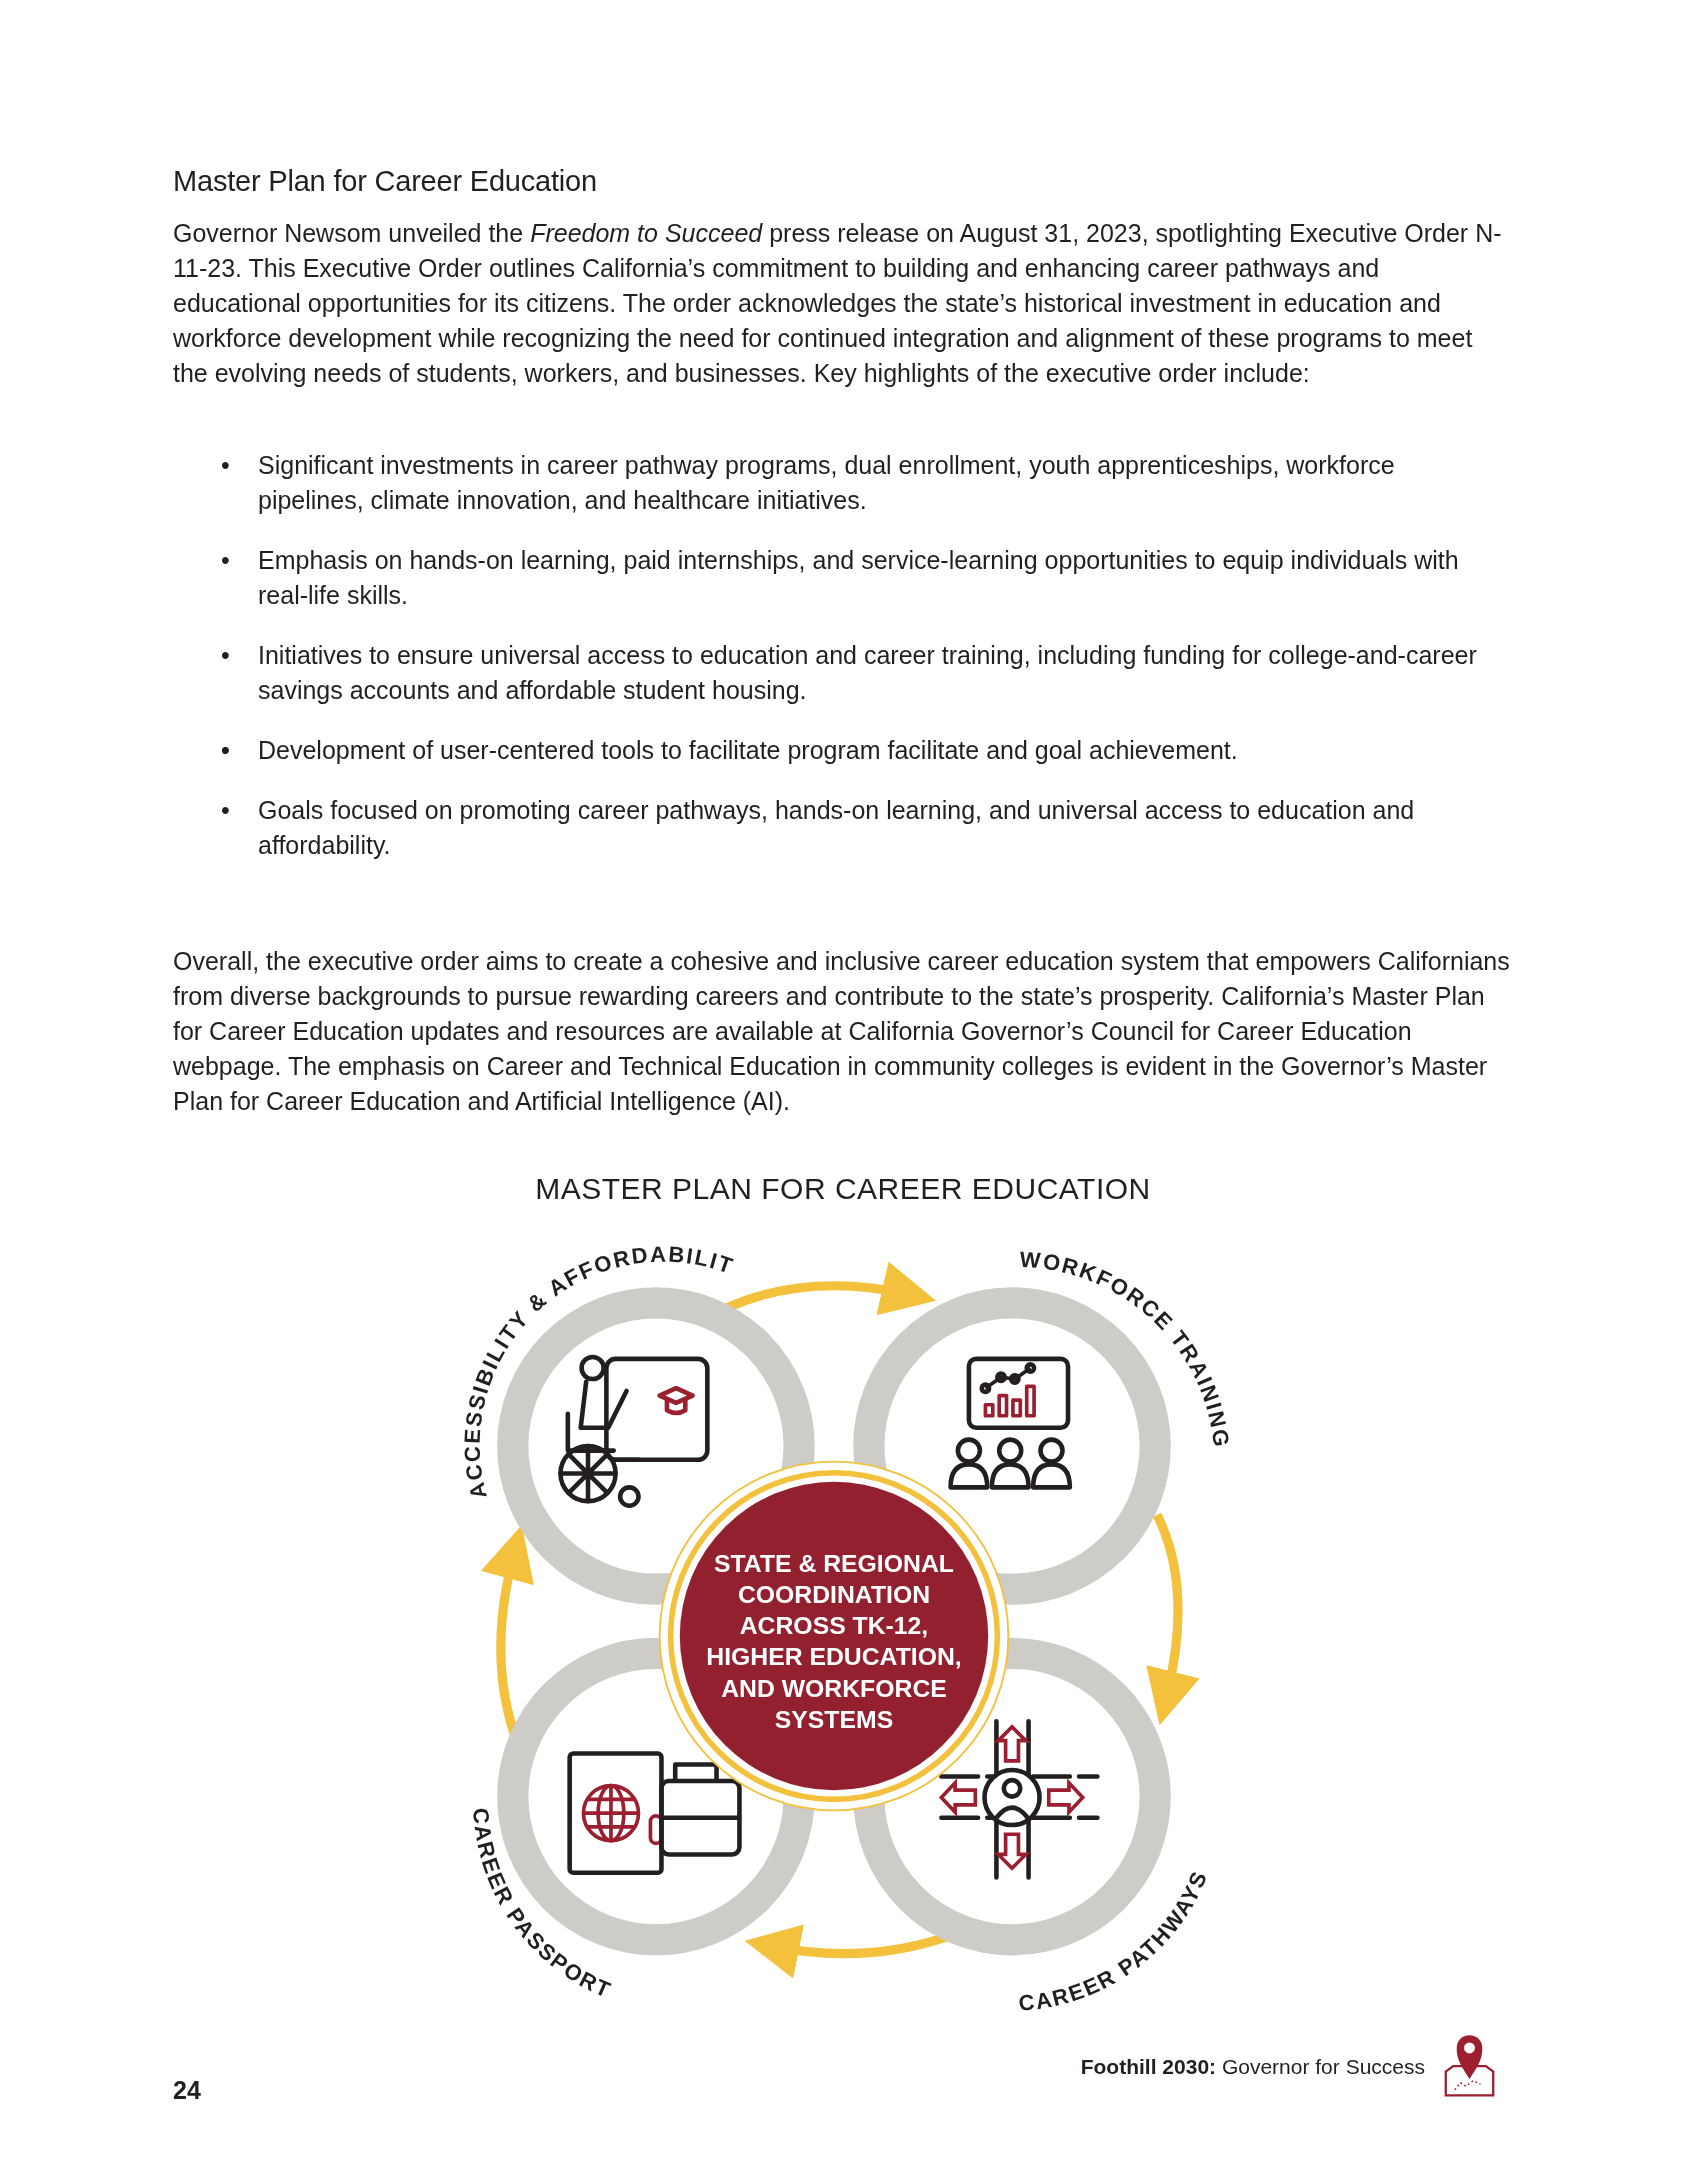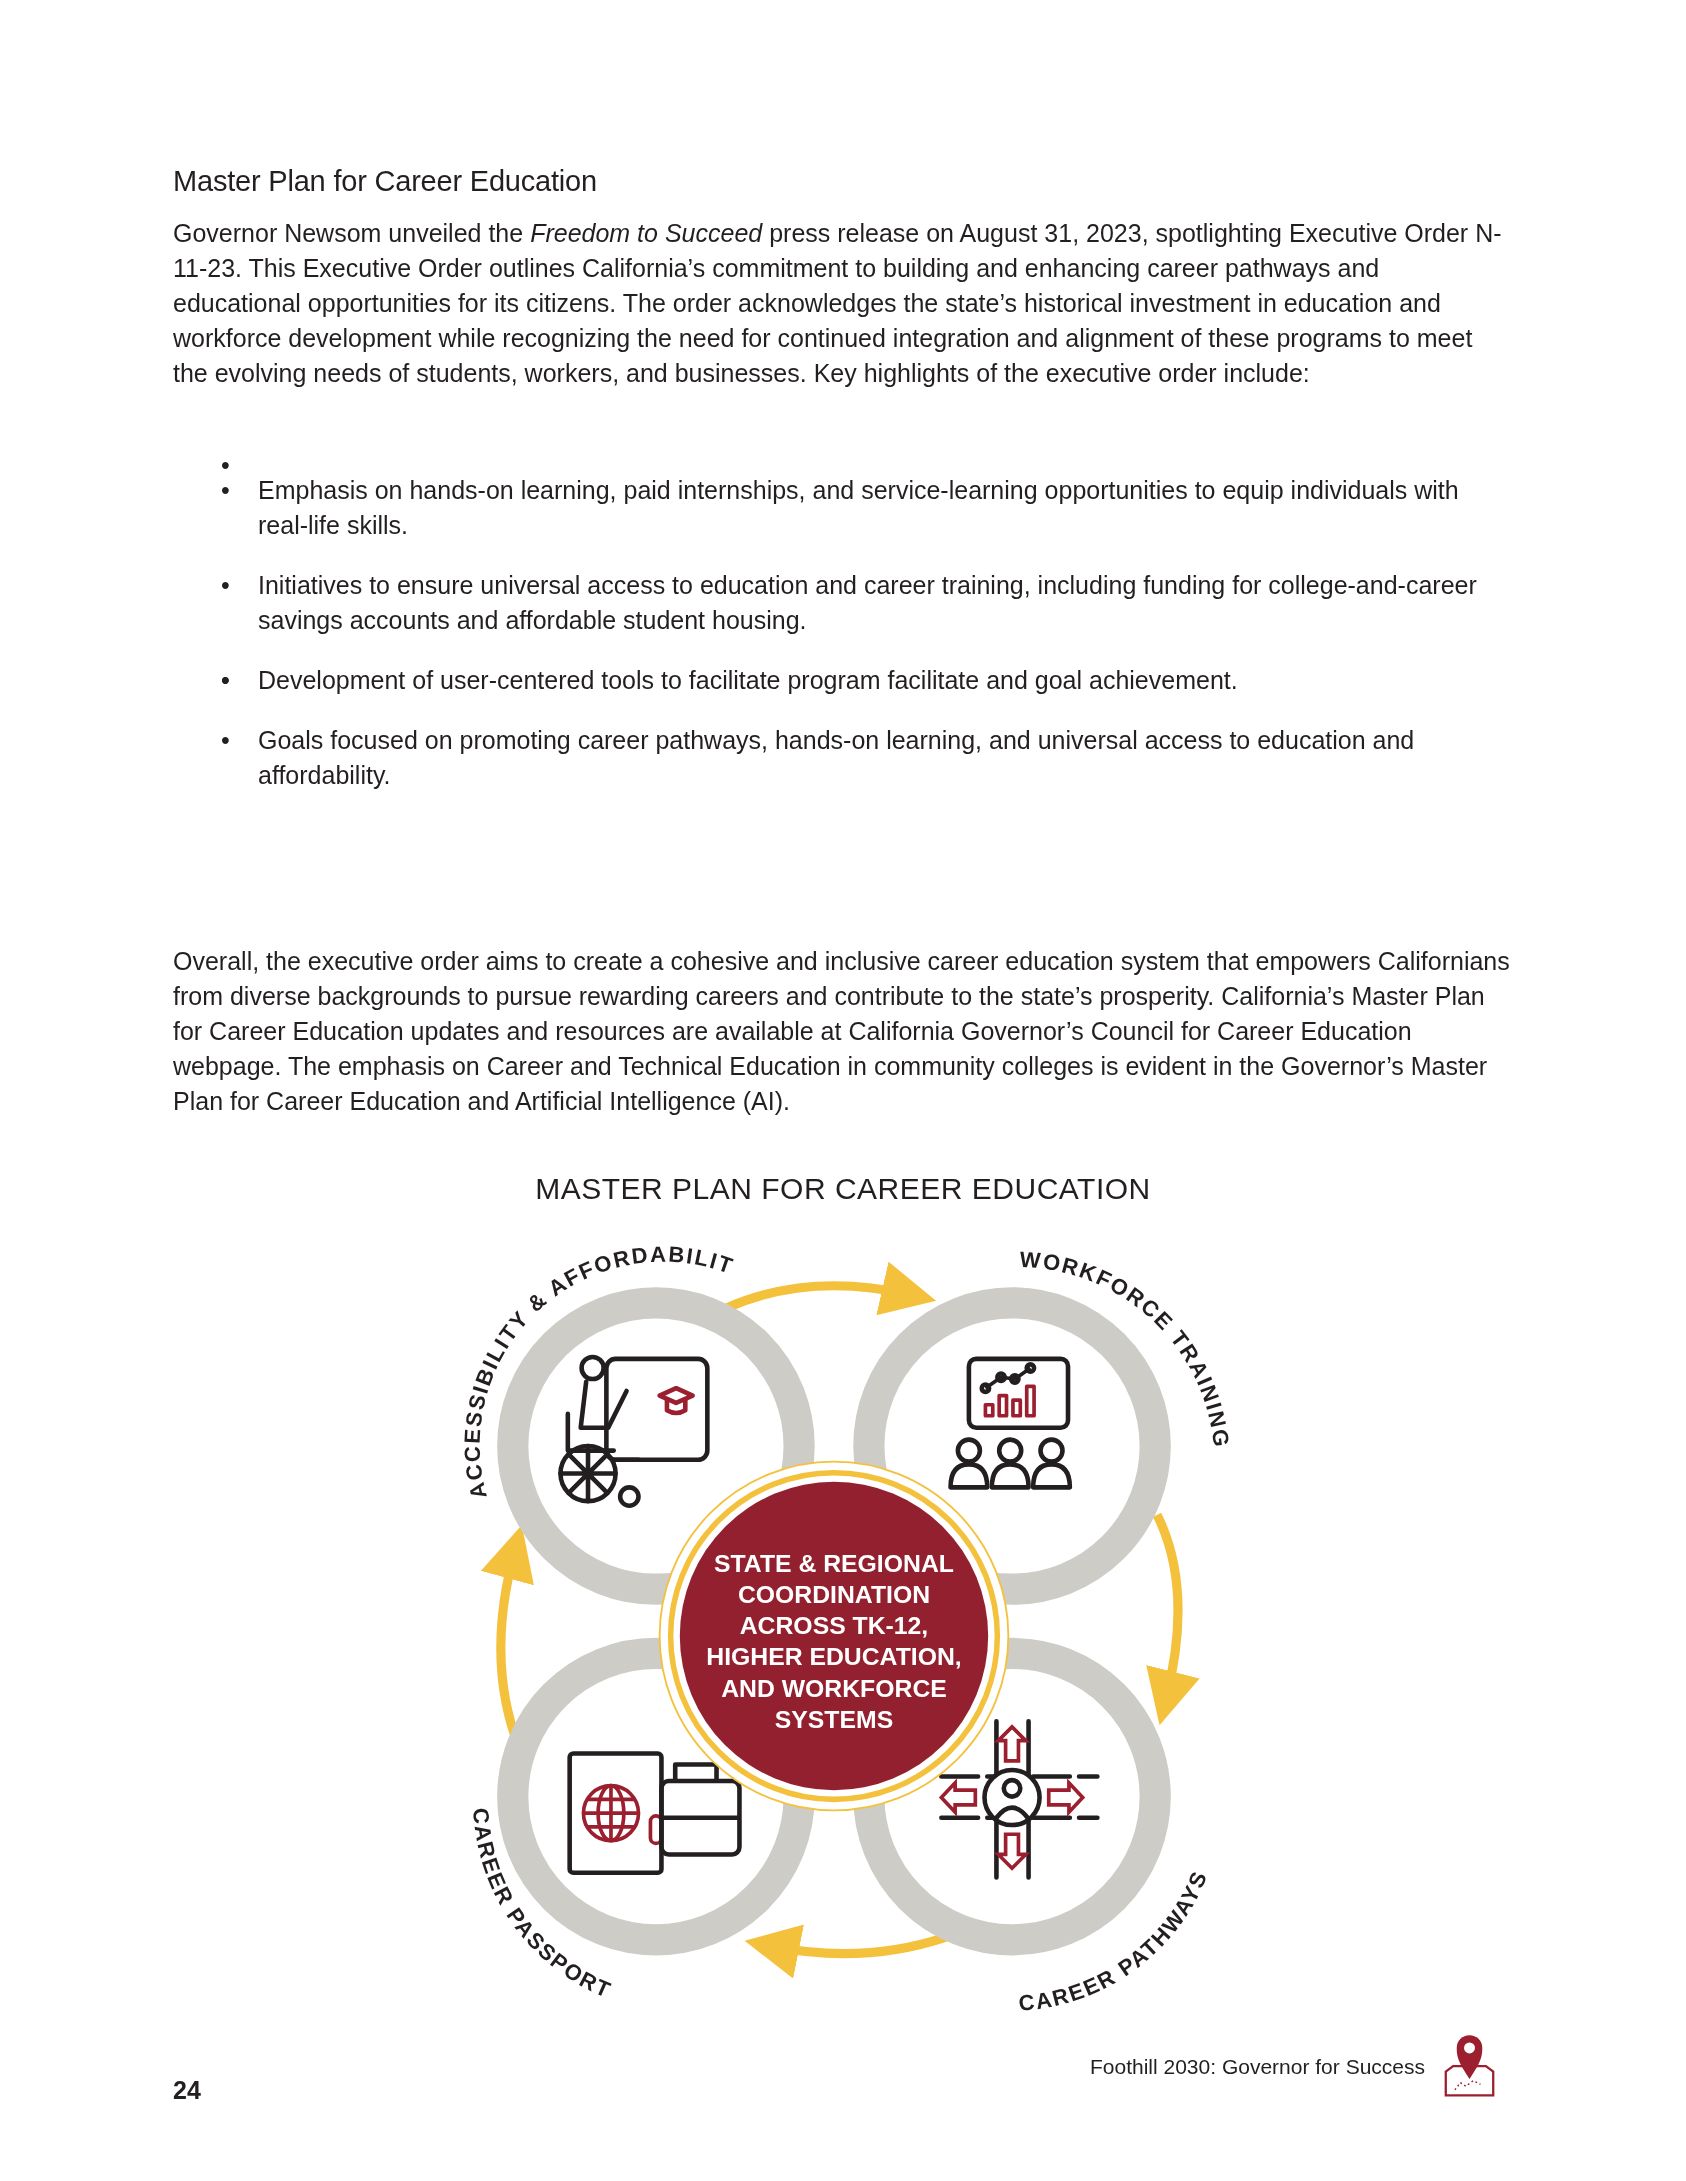--- a/index.html
+++ b/index.html
@@ -9,32 +9,32 @@
   .p1{top:216px;}
   .p2{top:944px;}
   .p1 b{font-style:italic;font-weight:400;}
   ul.bullets{position:absolute;left:173px;top:448px;width:1322px;margin:0;padding:0;list-style:none;}
   ul.bullets li{position:relative;padding-left:85px;font-size:25px;line-height:35px;margin-bottom:25px;}
   ul.bullets li .dot{position:absolute;left:48px;top:0;}
   .diagram-title{position:absolute;left:0;width:1686px;top:1172px;text-align:center;font-size:30px;letter-spacing:0.5px;color:#231f20;}
   svg.diagram{position:absolute;left:432px;top:1221px;}
   .footer-page{position:absolute;left:173px;top:2055px;font-size:25px;font-weight:700;margin-top:21px;}
   .footer-title{position:absolute;right:261px;top:2055px;font-size:21px;}
-  .footer-title b{font-weight:400;text-align:right;}
+  .footer-title b{font-weight:700;text-align:right;}
   .footer-icon{position:absolute;left:1440px;top:2026px;}
 </style>
 </head>
 <body>
 
 <h2 class="heading">Master Plan for Career Education</h2>
 
 <p class="para p1"><span>Governor Newsom unveiled the </span><b>Freedom to Succeed</b><span> press release on August 31, 2023, spotlighting Executive Order N-11-23. This Executive Order outlines California’s commitment to building and enhancing career pathways and educational opportunities for its citizens. The order acknowledges the state’s historical investment in education and workforce development while recognizing the need for continued integration and alignment of these programs to meet the evolving needs of students, workers, and businesses. Key highlights of the executive order include:</span></p>
 
 <ul class="bullets">
-  <li><span class="dot">•</span></li>
+  <li><span class="dot">•</span><span>Significant investments in career pathway programs, dual enrollment, youth apprenticeships, workforce pipelines, climate innovation, and healthcare initiatives.</span></li>
   <li><span class="dot">•</span><span>Emphasis on hands-on learning, paid internships, and service-learning opportunities to equip individuals with real-life skills.</span></li>
   <li><span class="dot">•</span><span>Initiatives to ensure universal access to education and career training, including funding for college-and-career savings accounts and affordable student housing.</span></li>
   <li><span class="dot">•</span></li>
   <li><span class="dot">•</span><span>Development of user-centered tools to facilitate program facilitate and goal achievement.</span></li>
   <li><span class="dot">•</span><span>Goals focused on promoting career pathways, hands-on learning, and universal access to education and affordability.</span></li>
 </ul>
 
 <p class="para p2">Overall, the executive order aims to create a cohesive and inclusive career education system that empowers Californians from diverse backgrounds to pursue rewarding careers and contribute to the state’s prosperity. California’s Master Plan for Career Education updates and resources are available at California Governor’s Council for Career Education webpage. The emphasis on Career and Technical Education in community colleges is evident in the Governor’s Master Plan for Career Education and Artificial Intelligence (AI).</p>
 
 <div class="diagram-title">MASTER PLAN FOR CAREER EDUCATION</div>

